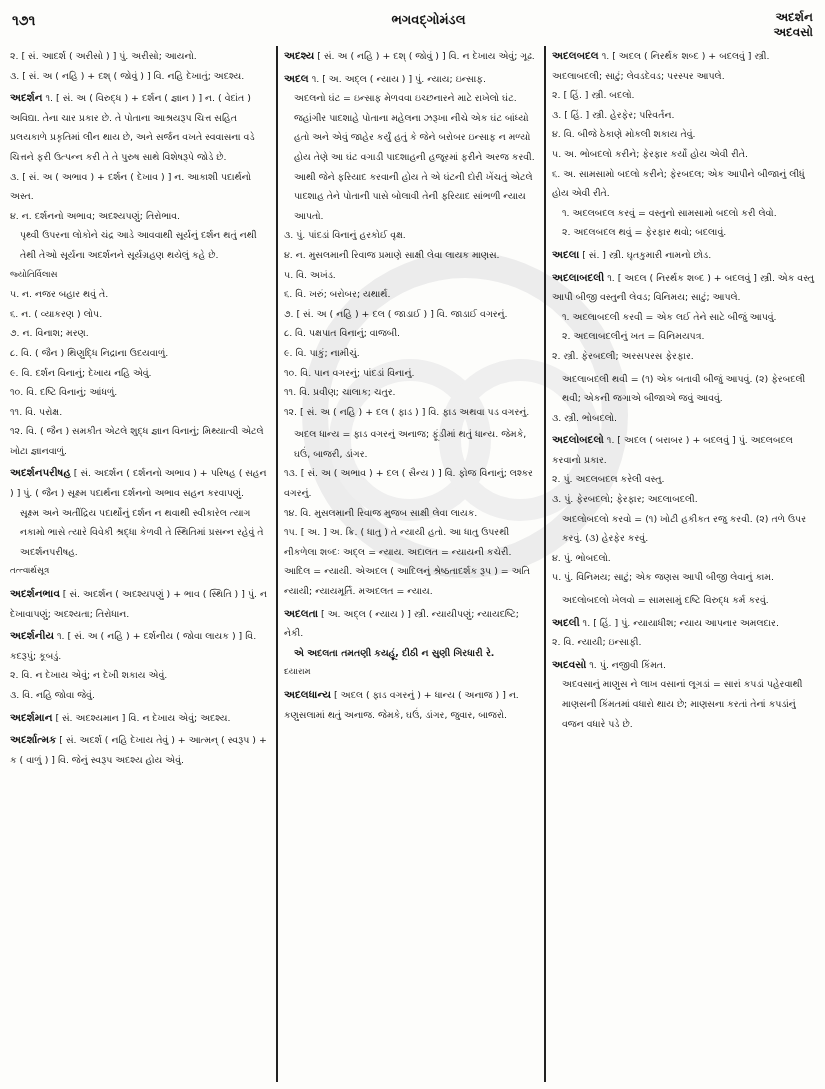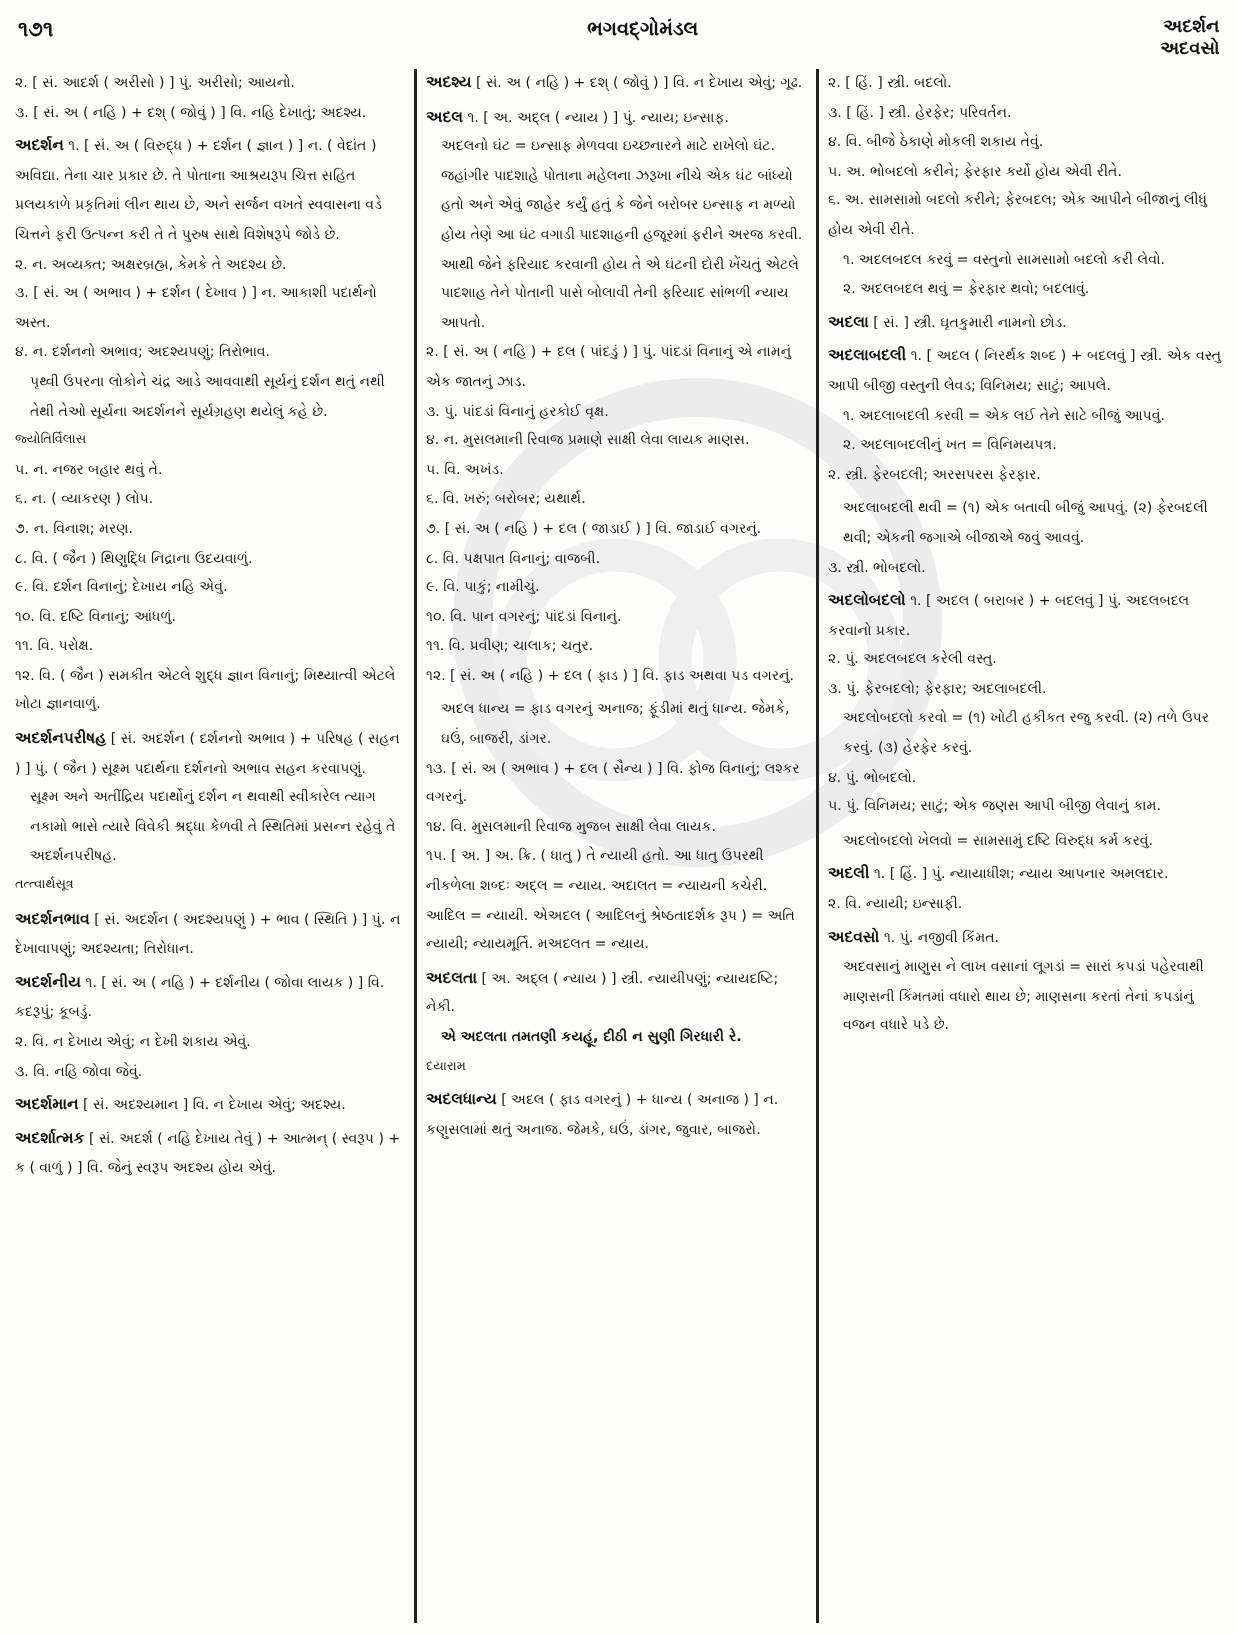--- a/index.html
+++ b/index.html
@@ -44,21 +44,20 @@
 <div class="rule r1"></div>
 <div class="rule r2"></div>
 
 <div class="col c1">
     <div class="e">
       <div class="l s">૨. [ સં. આદર્શ ( અરીસો ) ] પું. અરીસો; આયનો.</div>
       <div class="l s">૩. [ સં. અ ( નહિ ) + દશ્ ( જોવું ) ] વિ. નહિ દેખાતું; અદશ્ય.</div>
     </div>
     <div class="e">
       <div class="l s"><span class="hw">અદર્શન</span> <span>૧. [ સં. અ ( વિરુદ્ધ ) + દર્શન ( જ્ઞાન ) ] ન. ( વેદાંત ) અવિદ્યા. તેના ચાર પ્રકાર છે. તે પોતાના આશ્રયરૂપ ચિત્ત સહિત પ્રલયકાળે પ્રકૃતિમાં લીન થાય છે, અને સર્જન વખતે સ્વવાસના વડે ચિત્તને ફરી ઉત્પન્ન કરી તે તે પુરુષ સાથે વિશેષરૂપે જોડે છે.</span></div>
-      <div class="l s">૨. ન. અવ્યક્ત; અક્ષરબ્રહ્મ, કેમકે તે અદશ્ય છે.</div>
       <div class="l s">૩. [ સં. અ ( અભાવ ) + દર્શન ( દેખાવ ) ] ન. આકાશી પદાર્થનો અસ્ત.</div>
       <div class="l s">૪. ન. દર્શનનો અભાવ; અદશ્યપણું; તિરોભાવ.</div>
       <div class="l q" style="white-space: pre-line;">પૃથ્વી ઉપરના લોકોને ચંદ્ર આડે આવવાથી સૂર્યનું દર્શન થતું નથી તેથી તેઓ સૂર્યના અદર્શનને સૂર્યગ્રહણ થયેલું કહે છે.</div>
       <div class="l src">જ્યોતિર્વિલાસ</div>
       <div class="l s">૫. ન. નજર બહાર થવું તે.</div>
       <div class="l s">૬. ન. ( વ્યાકરણ ) લોપ.</div>
       <div class="l s">૭. ન. વિનાશ; મરણ.</div>
       <div class="l s">૮. વિ. ( જૈન ) થિણુદ્ધિ નિદ્રાના ઉદયવાળું.</div>
       <div class="l s">૯. વિ. દર્શન વિનાનું; દેખાય નહિ એવું.</div>
       <div class="l s">૧૦. વિ. દષ્ટિ વિનાનું; આંધળું.</div>
@@ -85,21 +84,20 @@
       <div class="l s"><span class="hw">અદર્શાત્મક</span> <span>[ સં. અદર્શ ( નહિ દેખાય તેવું ) + આત્મન્ ( સ્વરૂપ ) + ક ( વાળું ) ] વિ. જેનું સ્વરૂપ અદશ્ય હોય એવું.</span></div>
     </div>
   </div>
 <div class="col c2">
     <div class="e">
       <div class="l s"><span class="hw">અદશ્ય</span> <span>[ સં. અ ( નહિ ) + દશ્ ( જોવું ) ] વિ. ન દેખાય એવું; ગૂઢ.</span></div>
     </div>
     <div class="e">
       <div class="l s"><span class="hw">અદલ</span> <span>૧. [ અ. અદ્લ ( ન્યાય ) ] પું. ન્યાય; ઇન્સાફ.</span></div>
       <div class="l q" style="white-space: pre-line;">અદલનો ઘંટ = ઇન્સાફ મેળવવા ઇચ્છનારને માટે રાખેલો ઘંટ. જહાંગીર પાદશાહે પોતાના મહેલના ઝરૂખા નીચે એક ઘંટ બાંધ્યો હતો અને એવું જાહેર કર્યું હતું કે જેને બરોબર ઇન્સાફ ન મળ્યો હોય તેણે આ ઘંટ વગાડી પાદશાહની હજૂરમાં ફરીને અરજ કરવી. આથી જેને ફરિયાદ કરવાની હોય તે એ ઘંટની દોરી ખેંચતું એટલે પાદશાહ તેને પોતાની પાસે બોલાવી તેની ફરિયાદ સાંભળી ન્યાય આપતો.</div>
-      <div class="l s">૨. [ સં. અ ( નહિ ) + દલ ( પાંદડું ) ] પું. પાંદડાં વિનાનું એ નામનું એક જાતનું ઝાડ.</div>
       <div class="l s">૩. પું. પાંદડાં વિનાનું હરકોઈ વૃક્ષ.</div>
       <div class="l s">૪. ન. મુસલમાની રિવાજ પ્રમાણે સાક્ષી લેવા લાયક માણસ.</div>
       <div class="l s">૫. વિ. અખંડ.</div>
       <div class="l s">૬. વિ. ખરું; બરોબર; યથાર્થ.</div>
       <div class="l s">૭. [ સં. અ ( નહિ ) + દલ ( જાડાઈ ) ] વિ. જાડાઈ વગરનું.</div>
       <div class="l s">૮. વિ. પક્ષપાત વિનાનું; વાજબી.</div>
       <div class="l s">૯. વિ. પાકું; નામીચું.</div>
       <div class="l s">૧૦. વિ. પાન વગરનું; પાંદડાં વિનાનું.</div>
       <div class="l s">૧૧. વિ. પ્રવીણ; ચાલાક; ચતુર.</div>
       <div class="l s">૧૨. [ સં. અ ( નહિ ) + દલ ( ફાડ ) ] વિ. ફાડ અથવા પડ વગરનું.</div>
@@ -114,20 +112,21 @@
       <div class="l s"><span class="hw">અદલતા</span> <span>[ અ. અદ્લ ( ન્યાય ) ] સ્ત્રી. ન્યાયીપણું; ન્યાયદષ્ટિ; નેકી.</span></div>
       <div class="l q" style="white-space: pre-line; font-weight: bold;">એ અદલતા તમતણી કયહૂં, દીઠી ન સુણી ગિરધારી રે.</div>
       <div class="l src">દયારામ</div>
     </div>
     <div class="e">
       <div class="l s"><span class="hw">અદલધાન્ય</span> <span>[ અદલ ( ફાડ વગરનું ) + ધાન્ય ( અનાજ ) ] ન. કણુસલામાં થતું અનાજ. જેમકે, ઘઉં, ડાંગર, જુવાર, બાજરો.</span></div>
     </div>
   </div>
 <div class="col c3">
     <div class="e">
+      <div class="l s"><span class="hw">અદલબદલ</span> <span>૧. [ અદલ ( નિરર્થક શબ્દ ) + બદલવું ] સ્ત્રી. અદલાબદલી; સાટું; લેવડદેવડ; પરસ્પર આપલે.</span></div>
       <div class="l s">૨. [ હિં. ] સ્ત્રી. બદલો.</div>
       <div class="l s">૩. [ હિં. ] સ્ત્રી. હેરફેર; પરિવર્તન.</div>
       <div class="l s">૪. વિ. બીજે ઠેકાણે મોકલી શકાય તેવું.</div>
       <div class="l s">૫. અ. ભોબદલો કરીને; ફેરફાર કર્યો હોય એવી રીતે.</div>
       <div class="l s">૬. અ. સામસામો બદલો કરીને; ફેરબદલ; એક આપીને બીજાનું લીધું હોય એવી રીતે.</div>
       <div class="l q" style="white-space: pre-line;">૧. અદલબદલ કરવું = વસ્તુનો સામસામો બદલો કરી લેવો.
 ૨. અદલબદલ થવું = ફેરફાર થવો; બદલાવું.</div>
     </div>
     <div class="e">
       <div class="l s"><span class="hw">અદલા</span> <span>[ સં. ] સ્ત્રી. ઘૃતકુમારી નામનો છોડ.</span></div>

